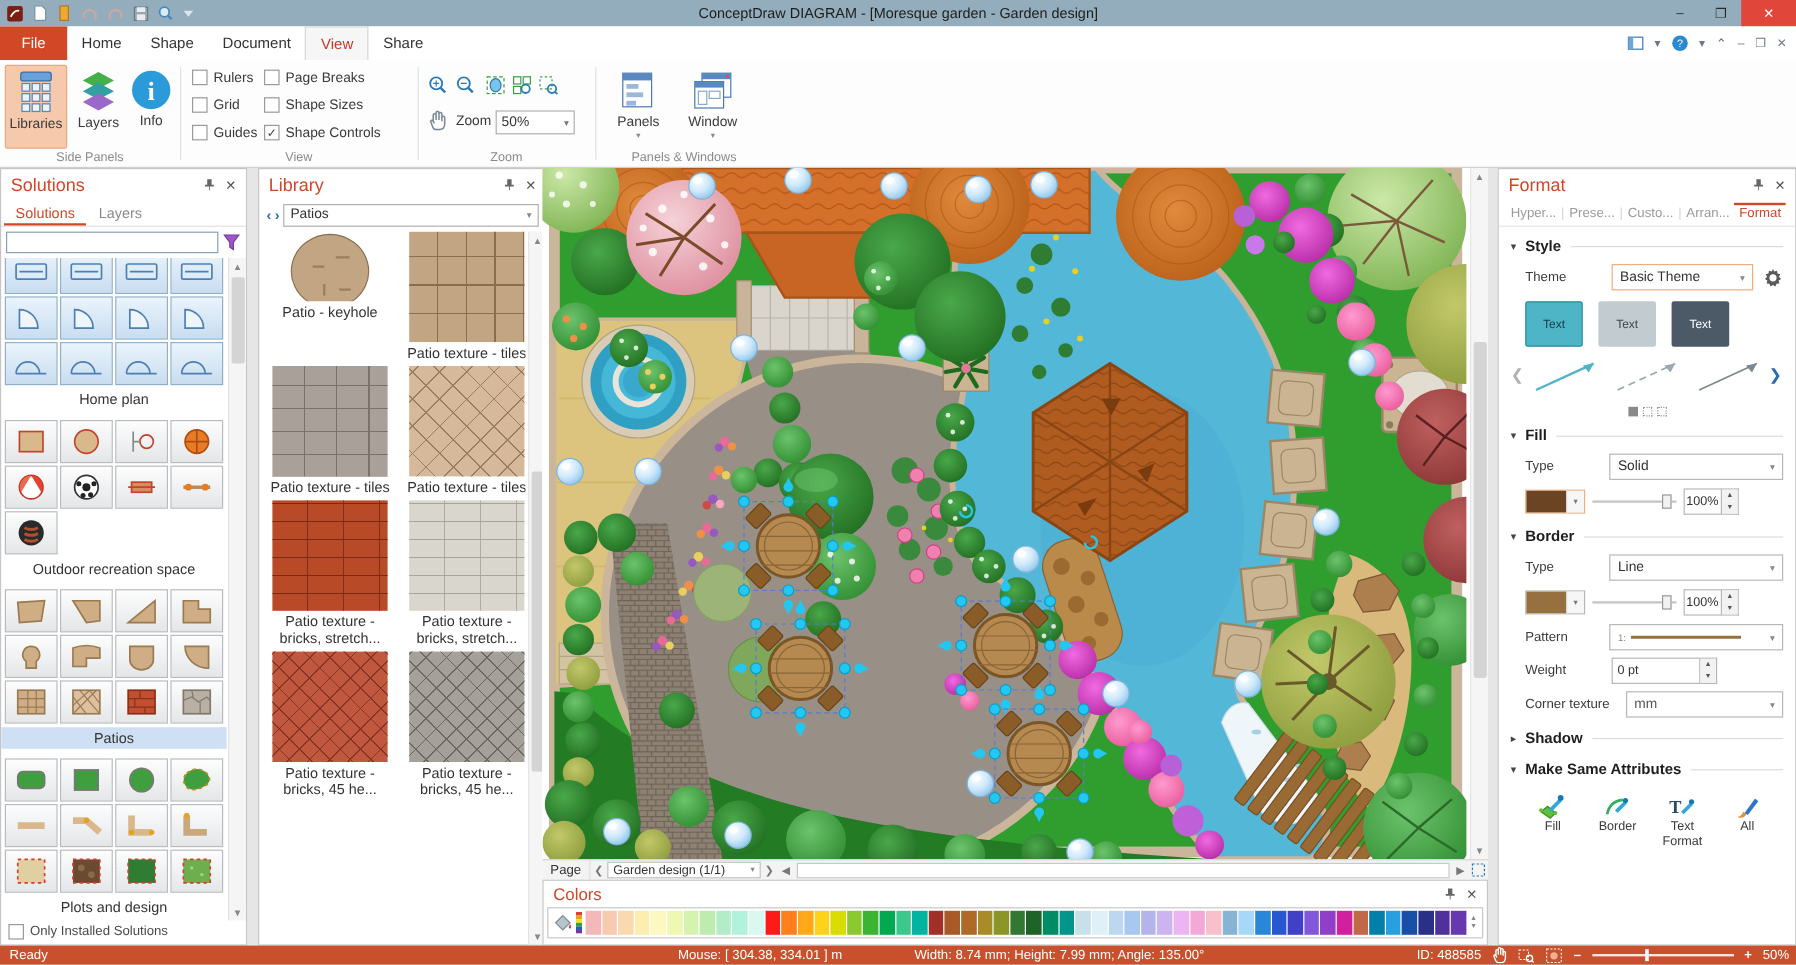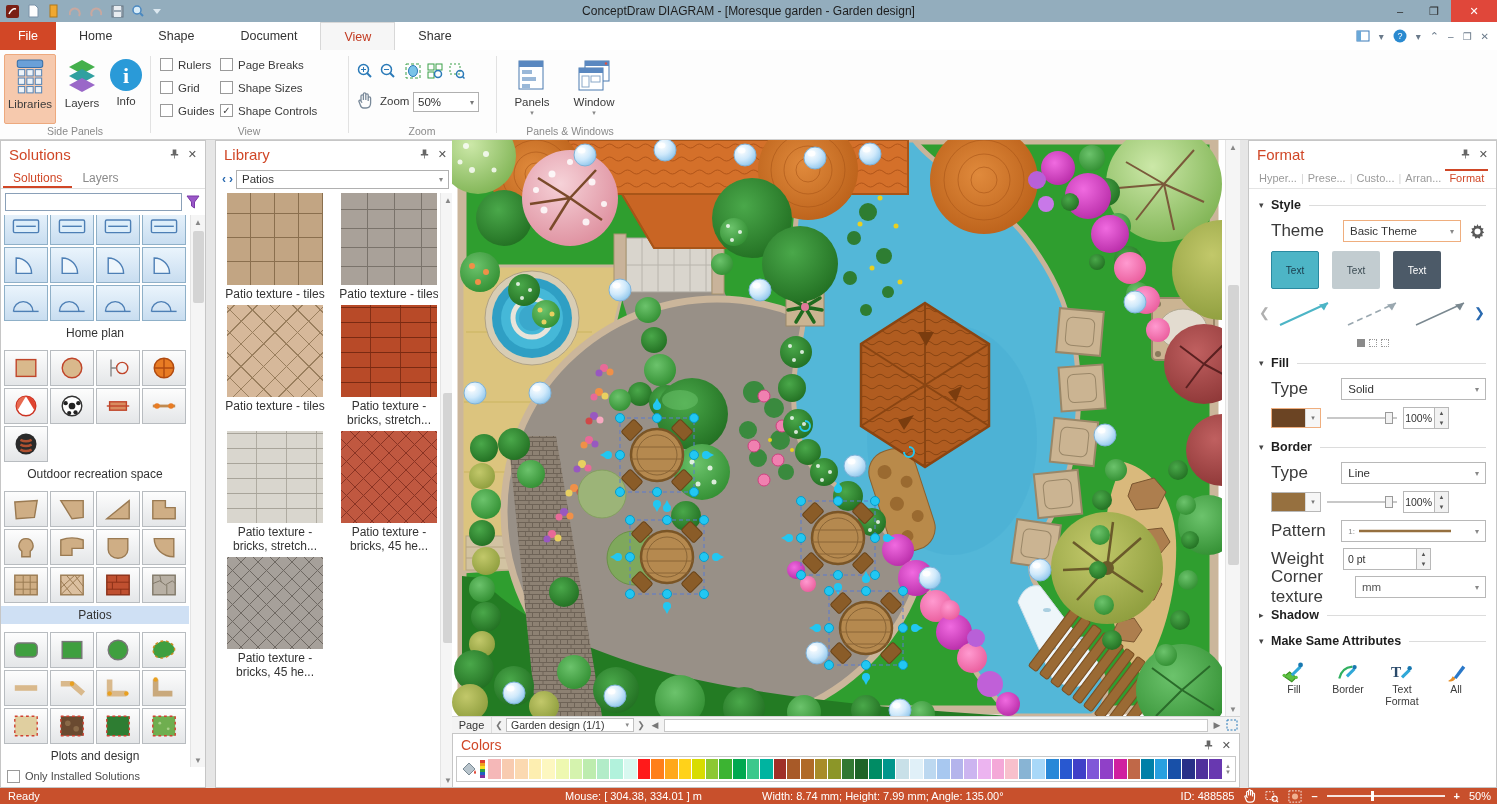--- a/index.html
+++ b/index.html
@@ -9,21 +9,21 @@
 .titlebar{position:absolute;left:0;top:0;width:1497px;height:22px;background:#93adbd;display:flex;align-items:center}
 .qat{display:flex;align-items:center;gap:7px;padding-left:5px}
 .qat svg{display:block}
 .tb-title{position:absolute;left:0;right:0;text-align:center;font-size:12px;color:#1d1d1d;pointer-events:none}
 .winctl{margin-left:auto;display:flex;align-items:center;height:22px}
 .winctl .wbtn{width:34px;height:22px;display:flex;align-items:center;justify-content:center;color:#2a2a2a;font-size:11px}
 .winctl .close{width:46px;background:#e0473a;color:#fff}
 
 .tabrow{position:absolute;left:0;top:22px;width:1497px;height:28px;background:#fff;display:flex;align-items:stretch}
 .filetab{width:56px;background:#d24726;color:#fff;display:flex;align-items:center;justify-content:center;font-size:12.5px}
-.mtab{padding:0 23px;display:flex;align-items:center;font-size:12.5px;color:#333}
+.mtab{padding:0 12px;display:flex;align-items:center;font-size:12.5px;color:#333}
 .mtab.active{color:#c23b22;background:#f6f6f6;border:1px solid #d8d8d8;border-bottom:none}
 .docctl{margin-left:auto;display:flex;align-items:center;gap:9px;padding-right:8px;color:#6a7a8a;font-size:10px}
 
 .ribbon{position:absolute;left:0;top:50px;width:1497px;height:90px;background:#fdfdfd;border-bottom:1px solid #d0d0d0}
 .rgroup{position:absolute;top:0;height:89px}
 .rglabel{position:absolute;bottom:2px;left:0;right:0;text-align:center;font-size:10.5px;color:#8a8a8a}
 .rsep{position:absolute;top:6px;bottom:6px;width:1px;background:#e2e2e2}
 .bigbtn{position:absolute;top:4px;width:52px;height:70px;display:flex;flex-direction:column;align-items:center;justify-content:flex-start;padding-top:4px;border-radius:2px}
 .bigbtn .blabel{font-size:11.5px;color:#3a3a3a;margin-top:3px}
 .bigbtn.hl{background:#f6c9ad;border:1px solid #eda97e}
@@ -105,21 +105,21 @@
 .ftabs{height:22px;display:flex;align-items:flex-end;padding:0 6px;font-size:11px;color:#9a9a9a;border-bottom:1px solid #e4e4e4}
 .ftab{padding:3px 4px 4px}
 .ftab.active{color:#d04727;border-top:2px solid #d04727;padding-top:1px}
 .fsep{color:#d4d4d4;padding-bottom:4px}
 .fbody{padding:2px 10px}
 .sechead{display:flex;align-items:center;height:24px;margin-top:2px}
 .sechead .tri{width:12px;font-size:9px;color:#444}
 .sechead .st{font-weight:bold;font-size:12.5px;color:#1e1e1e}
 .sechead .ln{flex:1;border-bottom:1px solid #dcdcdc;margin-left:8px}
 .frow{display:flex;align-items:center;height:28px;padding-left:12px}
-.flabel{width:72px;font-size:17px;color:#3a3a3a}
+.flabel{width:72px;font-size:11px;color:#3a3a3a}
 .fcombo{height:22px;border:1px solid #b8b8b8;background:#fff;display:flex;align-items:center;padding:0 6px;font-size:11.5px;color:#333}
 .fcombo .car{margin-left:auto;color:#888;font-size:8px;padding-left:6px}
 .fcombo.theme{border-color:#efae7e;width:118px}
 .swatches{display:flex;gap:13px;padding:6px 0 2px 12px}
 .thswatch{width:48px;height:38px;border-radius:2px;display:flex;align-items:center;justify-content:center;font-size:10px}
 .arrowrow{display:flex;align-items:center;padding:4px 0 0 0}
 .pager{display:flex;gap:4px;justify-content:center;padding:10px 0 2px}
 .pgf{width:8px;height:8px;background:#8a8a8a}
 .pgo{width:8px;height:8px;border:1px dotted #9a9a9a}
 .colorrow{display:flex;align-items:center;gap:6px;height:30px;padding-left:12px}
@@ -668,20 +668,29 @@
   </div>
   <div class="lnav">
     <span class="lchev">‹</span>
     <span class="lchev">›</span>
     <div class="lcombo">
         <span>Patios</span>
         <span class="car">▾</span>
       </div>
   </div>
   <div id="lib-list">
+      <div class="lib-item cut">
+        <div class="lib-img">
+          <svg width="96" height="92" viewBox="0 0 100 95">
+            <path d="M50,2 a34,32 0 0 1 16,60 v31 h-32 v-31 a34,32 0 0 1 16,-60 z" fill="#c2a583" stroke="#8a6f4e"></path>
+            <path d="M35,30 h10 M55,22 h12 M45,45 v10 M58,50 h10 M40,70 h8" stroke="#9a7f5e" stroke-width="2" fill="none"></path>
+          </svg>
+        </div>
+        <div class="lib-cap">Patio - keyhole</div>
+      </div>
       <div class="lib-item">
         <div class="lib-img tx tx-tiles-tan"></div>
         <div class="lib-cap">Patio texture - tiles</div>
       </div>
       <div class="lib-item">
         <div class="lib-img tx tx-tiles-gray"></div>
         <div class="lib-cap">Patio texture - tiles</div>
       </div>
       <div class="lib-item">
         <div class="lib-img tx tx-tiles-diamond"></div>

